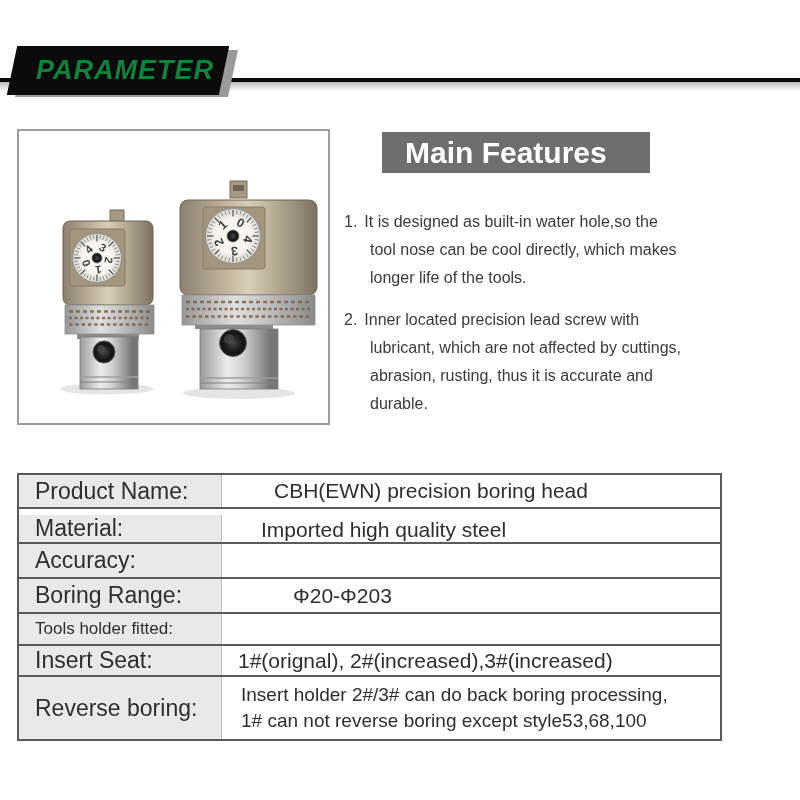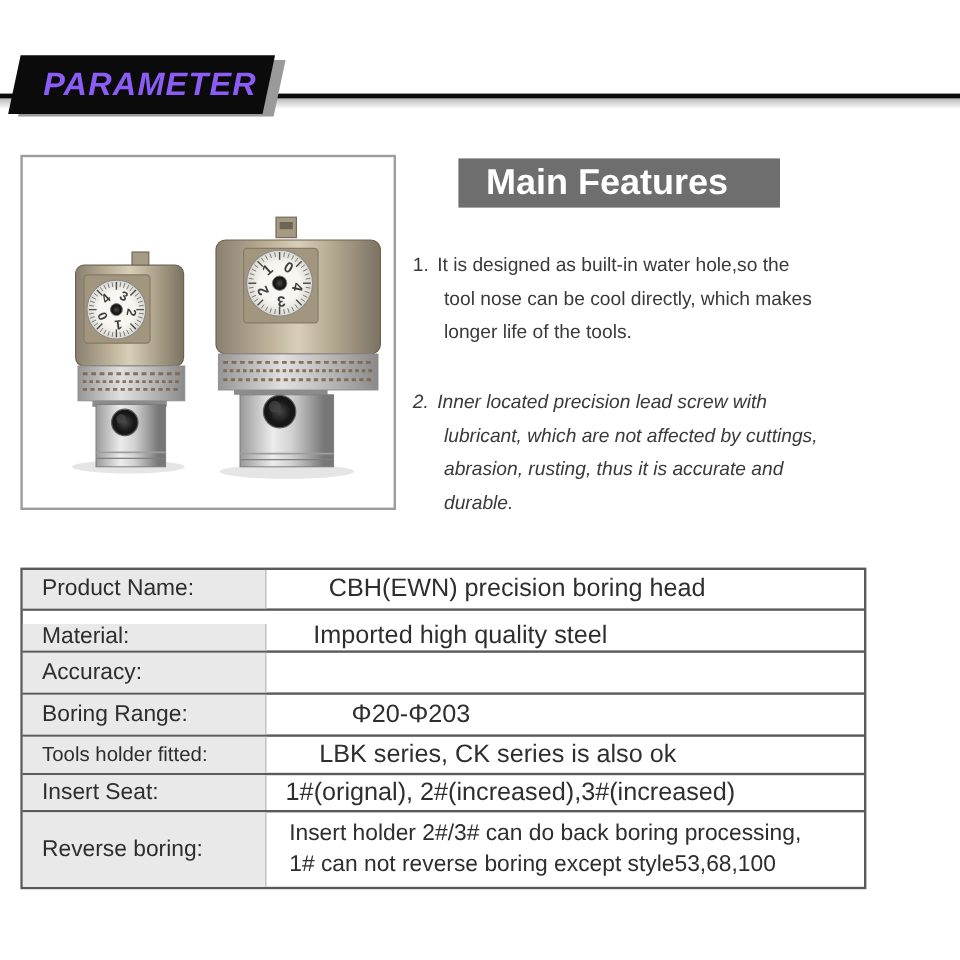--- a/index.html
+++ b/index.html
@@ -9,42 +9,42 @@
   }
   
   .hdr-line{position:absolute;left:0;top:78px;width:800px;height:4px;background:#0c0c0c;z-index:1;}
   .hdr-line-shadow{position:absolute;left:0;top:82px;width:800px;height:9px;z-index:1;
     background:linear-gradient(to bottom, rgba(0,0,0,.28), rgba(0,0,0,0));}
   .hdr-fold{position:absolute;left:20px;top:50px;width:213px;height:47px;background:#9a9a9a;
     transform:skewX(-12deg);z-index:2;}
   .hdr-banner{position:absolute;left:12px;top:46px;width:212px;height:49px;background:#0b0b0b;
     transform:skewX(-12deg);z-index:3;}
   .hdr-title{position:absolute;left:12px;top:46px;width:212px;height:49px;line-height:49px;
-    z-index:4;color:#8b5cf6;font-style:italic;font-weight:bold;font-size:27px;
+    z-index:4;color:#15803d;font-style:italic;font-weight:bold;font-size:27px;
     letter-spacing:1px;padding-left:24px;box-sizing:border-box;}
   
   .photo-box{position:absolute;left:17px;top:129px;width:313px;height:296px;box-sizing:border-box;
     border:2px solid #9d9d9d;background:#ffffff;}
   .photo-box svg{display:block;width:100%;height:100%;}
   .dial-num{font-family:"Liberation Sans",sans-serif;fill:#3e3e3e;font-weight:bold;
     text-anchor:middle;dominant-baseline:central;}
   
   .mf-banner{position:absolute;left:382px;top:132px;width:268px;height:41px;background:#6e6e6e;}
   .mf-title{color:#ffffff;font-weight:bold;font-size:30px;line-height:41px;padding-left:23px;}
   .features{position:absolute;left:344px;top:208px;width:452px;color:#3a3a3a;}
   .feat{font-size:16px;line-height:28px;white-space:pre;padding-left:26px;text-indent:-26px;}
-  .feat + .feat{margin-top:30px;font-style:italic;}
+  .feat + .feat{margin-top:14px;}
   .feat-num{margin-right:7px;}
   
   .spec-table{position:absolute;left:17px;top:473px;width:705px;box-sizing:border-box;
     border:2px solid #5a5a5a;background:#ffffff;}
   .spec-row{display:flex;box-sizing:border-box;}
   .spec-row + .spec-row{border-top:2px solid #5a5a5a;}
   .spec-label{width:203px;box-sizing:border-box;background:#e9e9e9;border-right:1px solid #bcbcbc;
-    display:flex;align-items:center;padding-left:16px;font-size:19px;color:#2e2e2e;}
+    display:flex;align-items:center;padding-left:16px;font-size:23px;color:#2e2e2e;}
   .spec-value{flex:1;display:flex;align-items:center;font-size:21px;color:#2e2e2e;white-space:pre-line;}
   .r1{height:32px;} .r1 .spec-value{padding-left:52px;}
   .r2{height:35px;align-items:flex-end;} .r2 .spec-value{padding-left:39px;border-radius:11px;}
   .r3{height:35px;} .r3 .spec-value{padding-left:79px;}
   .r4{height:35px;} .r4 .spec-value{padding-left:71px;}
   .r5{height:32px;} .r5 .spec-value{padding-left:44px;} .r5 .spec-label{font-size:17px;text-align:center;}
   .r6{height:31px;} .r6 .spec-value{padding-left:16px;}
   .r7{height:64px;} .r7 .spec-value{padding-left:19px;font-size:19px;line-height:1.35;border-radius:17px;}
 </style>
 </head>
@@ -247,21 +247,20 @@
   </div>
   <div class="spec-row r3">
     <div class="spec-label">Accuracy:</div>
   </div>
   <div class="spec-row r4">
     <div class="spec-label">Boring Range:</div>
     <div class="spec-value">Φ20-Φ203</div>
   </div>
   <div class="spec-row r5">
     <div class="spec-label">Tools holder fitted:</div>
-    <div class="spec-value">LBK series, CK series is also ok</div>
   </div>
   <div class="spec-row r6">
     <div class="spec-label">Insert Seat:</div>
     <div class="spec-value">1#(orignal), 2#(increased),3#(increased)</div>
   </div>
   <div class="spec-row r7">
     <div class="spec-label">Reverse boring:</div>
     <div class="spec-value">Insert holder 2#/3# can do back boring processing,
 1# can not reverse boring except style53,68,100</div>
   </div>

